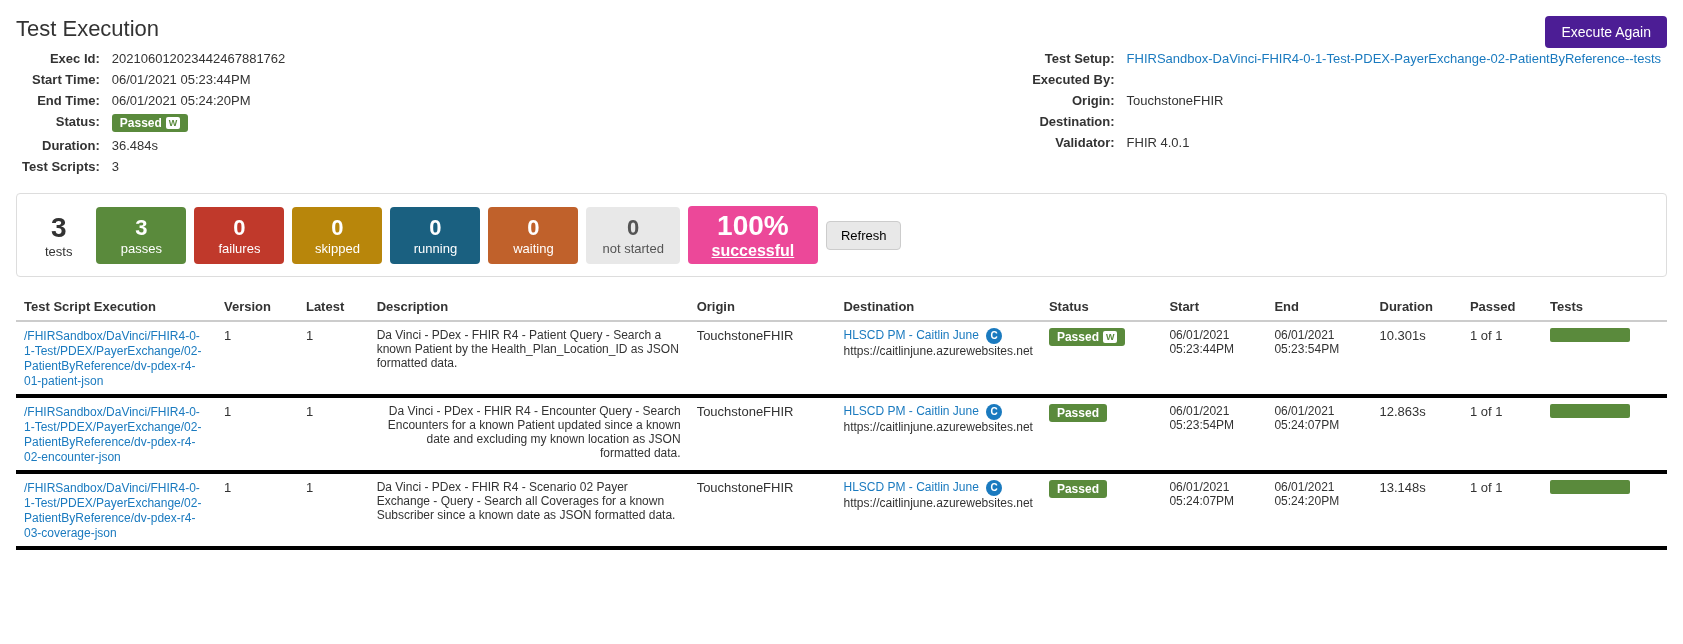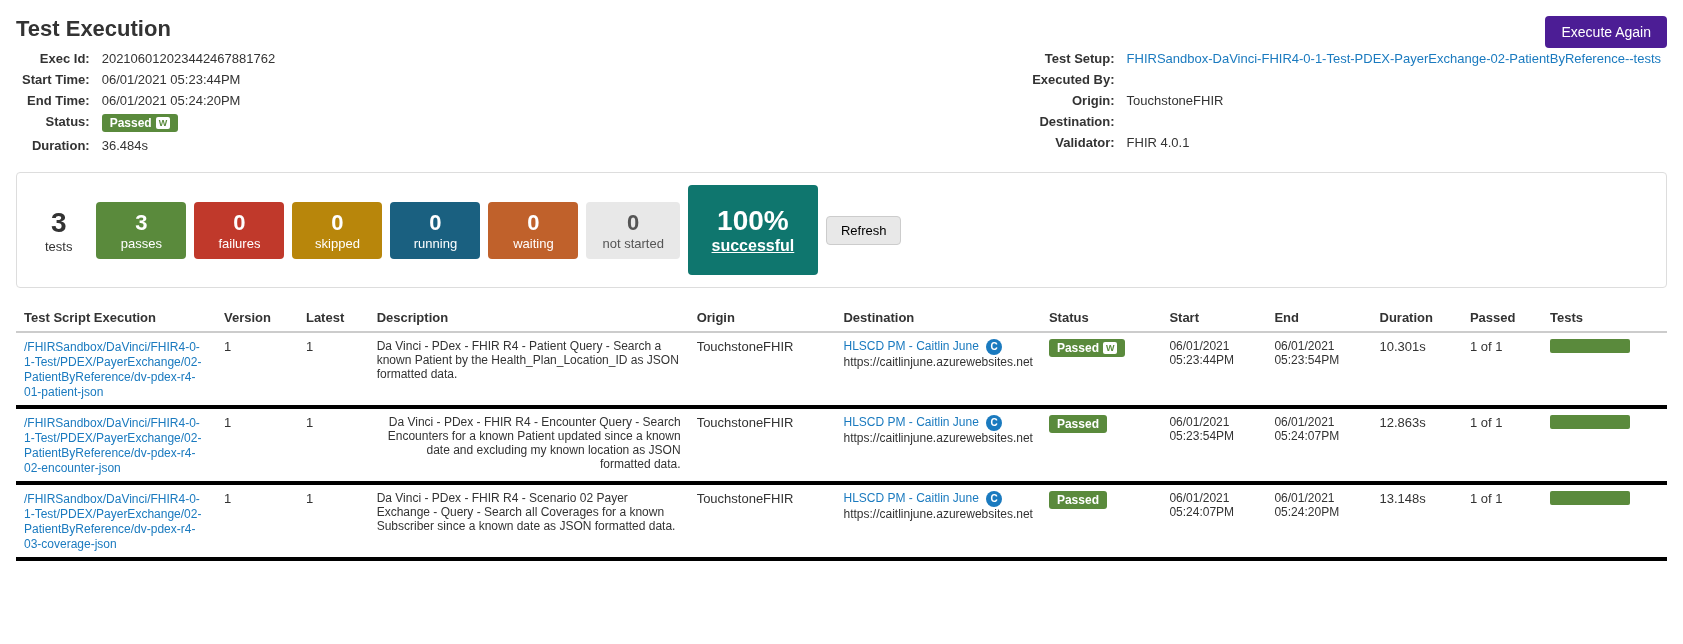--- a/index.html
+++ b/index.html
@@ -1,17 +1,17 @@
 <!DOCTYPE html>
 <html><head>
   <meta charset="utf-8">
   <style>
     * { box-sizing: border-box; margin: 0; padding: 0; }
     body { font-family: Arial, sans-serif; font-size: 13px; color: #333; background: #fff; padding: 16px; }
-    h1 { font-size: 22px; font-weight: bold; }
+    h1 { font-size: 22px; font-weight: normal; }
     .top-section { display: flex; justify-content: space-between; align-items: flex-start; margin-bottom: 16px; }
     .exec-btn { background: #4c1d95; color: #fff; border: none; padding: 8px 16px; font-size: 14px; border-radius: 4px; cursor: pointer; white-space: nowrap; }
     .info-left { min-width: 260px; }
     .info-left table, .info-right table { border-collapse: collapse; }
     .info-left td, .info-right td { padding: 3px 6px; vertical-align: top; }
     .info-left td:first-child, .info-right td:first-child { font-weight: bold; text-align: right; }
     .status-badge { display: inline-flex; align-items: center; background: #5a8a3c; color: #fff; padding: 2px 8px; border-radius: 3px; font-size: 12px; font-weight: bold; }
     .status-badge .w-flag { background: #fff; color: #5a8a3c; font-size: 9px; font-weight: bold; margin-left: 4px; padding: 1px 3px; border-radius: 2px; }
     a { color: #1a7abf; text-decoration: none; }
     .info-right td:first-child { text-align: right; }
@@ -22,21 +22,21 @@
     .stat-box { border-radius: 4px; padding: 8px 16px; text-align: center; min-width: 90px; cursor: pointer; }
     .stat-box .num { font-size: 22px; font-weight: bold; color: #fff; }
     .stat-box .lbl { font-size: 13px; color: #fff; }
     .stat-box.passes { background: #5a8a3c; }
     .stat-box.failures { background: #c0392b; }
     .stat-box.skipped { background: #b8860b; }
     .stat-box.running { background: #1a6080; }
     .stat-box.waiting { background: #c0612b; }
     .stat-box.not-started { background: #e8e8e8; }
     .stat-box.not-started .num, .stat-box.not-started .lbl { color: #555; }
-    .success-box { background: #0f766e; color: #fff; border-radius: 4px; padding: 20px 20px; text-align: center; min-width: 130px; }
+    .success-box { background: #ec4899; color: #fff; border-radius: 4px; padding: 4px 20px; text-align: center; min-width: 130px; }
     .success-box .pct { font-size: 28px; font-weight: bold; }
     .success-box .lbl { font-size: 16px; font-weight: bold; text-decoration: underline; }
     .refresh-btn { background: #e8e8e8; border: 1px solid #ccc; padding: 6px 14px; border-radius: 4px; cursor: pointer; font-size: 13px; }
     table.main-table { width: 100%; border-collapse: collapse; }
     table.main-table th { text-align: left; font-weight: bold; padding: 6px 8px; border-bottom: 2px solid #ccc; white-space: nowrap; }
     table.main-table td { padding: 6px 8px; border-bottom: 4px solid #000000; vertical-align: top; }
     .passed-badge { display: inline-block; background: #5a8a3c; color: #fff; padding: 2px 8px; border-radius: 3px; font-size: 12px; font-weight: bold; }
     .passed-badge.with-w { display: inline-flex; align-items: center; }
     .passed-badge.with-w .w-flag { background: #fff; color: #5a8a3c; font-size: 9px; font-weight: bold; margin-left: 4px; padding: 1px 3px; border-radius: 2px; }
     .progress-bar { width: 80px; height: 14px; background: #5a8a3c; border-radius: 2px; }
@@ -71,20 +71,24 @@
         <td>
           <span class="status-badge">
             <span>Passed</span>
             <span class="w-flag">W</span>
           </span>
         </td>
       </tr>
       <tr>
         <td>Duration:</td>
         <td>36.484s</td>
+      </tr>
+      <tr>
+        <td>Test Scripts:</td>
+        <td>3</td>
       </tr>
     </tbody>
       </table>
   </div>
 
   <div class="info-right">
     <table>
       <tbody>
           <tr>
         <td>Test Setup:</td>

